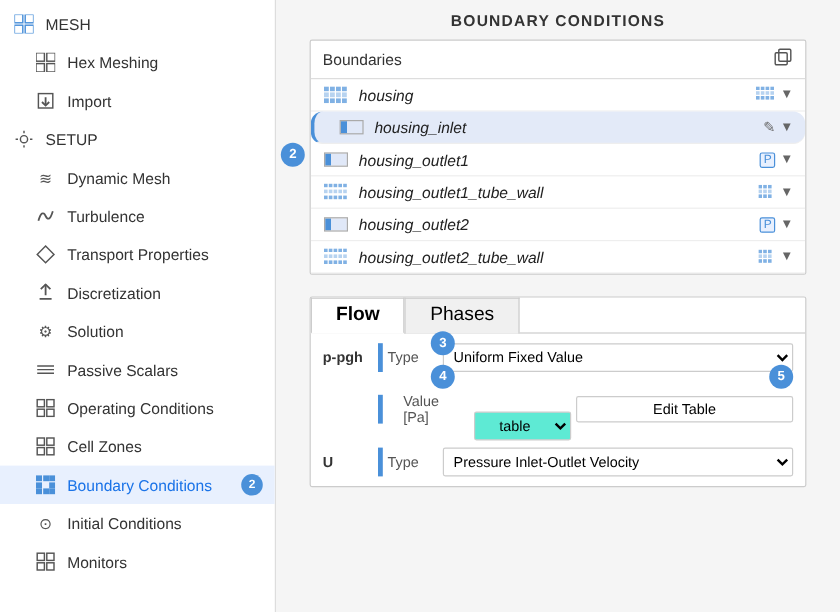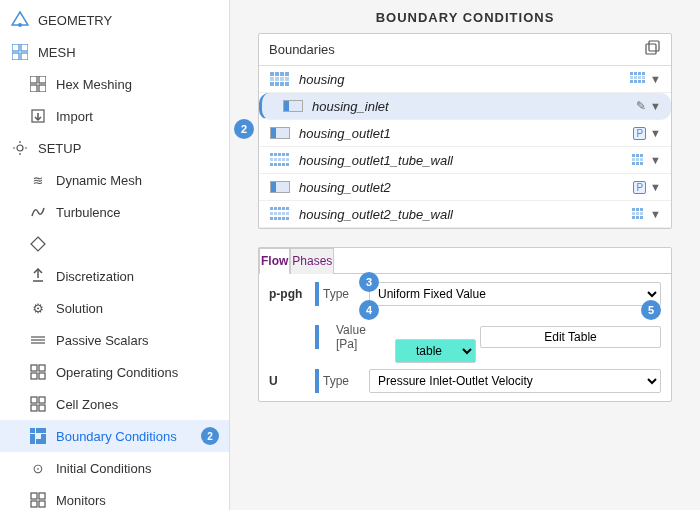--- a/index.html
+++ b/index.html
@@ -119,28 +119,28 @@
       background: #fff;
       border: 1px solid #ccc;
       border-radius: 2px;
     }
     .tabs-row {
       display: flex;
       gap: 0;
       border-bottom: 1px solid #ccc;
     }
     .tab-btn {
-      padding: 5px 1px;
+      padding: 5px 20px;
       cursor: pointer;
       background: #f0f0f0;
       border: 1px solid #ccc;
       border-bottom: none;
-      font-size: 12px;
+      font-size: 16px;
       margin-bottom: -1px;
-      color: #701a75;
+      color: #000000;
     }
     .tab-btn.active {
       background: #fff;
       border-bottom: 1px solid #fff;
       font-weight: bold;
     }
 
     .form-section { padding: 8px 10px; }
     .form-select {
       flex: 1;
@@ -180,29 +180,20 @@
     .boundaries-list {
       max-height: 210px;
       overflow-y: auto;
     }
   </style>
 </head>
 <body>
 
 <div class="sidebar">
 
-  <div class="sidebar-item">
-    <span class="icon">
-      <svg width="18" height="18" viewBox="0 0 18 18">
-          <polygon points="9,1 17,14 1,14" fill="none" stroke="#4a90d9" stroke-width="1.5"></polygon>
-          <circle cx="9" cy="14" r="2" fill="#4a90d9" stroke="none"></circle>
-        </svg>
-    </span>
-    <span>GEOMETRY</span>
-  </div>
 
   <div class="sidebar-item">
     <span class="icon">
       <svg width="16" height="16" viewBox="0 0 16 16">
           <rect x="0" y="0" width="7" height="7" fill="none" stroke="#4a90d9" stroke-width="1.2"></rect>
           <rect x="9" y="0" width="7" height="7" fill="none" stroke="#4a90d9" stroke-width="1.2"></rect>
           <rect x="0" y="9" width="7" height="7" fill="none" stroke="#4a90d9" stroke-width="1.2"></rect>
           <rect x="9" y="9" width="7" height="7" fill="none" stroke="#4a90d9" stroke-width="1.2"></rect>
         </svg>
     </span>
@@ -253,20 +244,21 @@
         </svg>
     </span>
     <span>Turbulence</span>
   </div>
   <div class="sidebar-item" style="padding-left:28px;">
     <span class="icon">
       <svg width="16" height="16" viewBox="0 0 16 16">
           <polygon points="8,1 15,8 8,15 1,8" fill="none" stroke="#555" stroke-width="1.2"></polygon>
         </svg>
     </span>
+    <span>Transport Properties</span>
   </div>
   <div class="sidebar-item" style="padding-left:28px;">
     <span class="icon">
       <svg width="14" height="16" viewBox="0 0 14 16">
           <line x1="7" y1="1" x2="7" y2="10" stroke="#555" stroke-width="1.5"></line>
           <polyline points="3,5 7,1 11,5" fill="none" stroke="#555" stroke-width="1.5"></polyline>
           <line x1="2" y1="13" x2="12" y2="13" stroke="#555" stroke-width="1.5"></line>
         </svg>
     </span>
     <span>Discretization</span>

